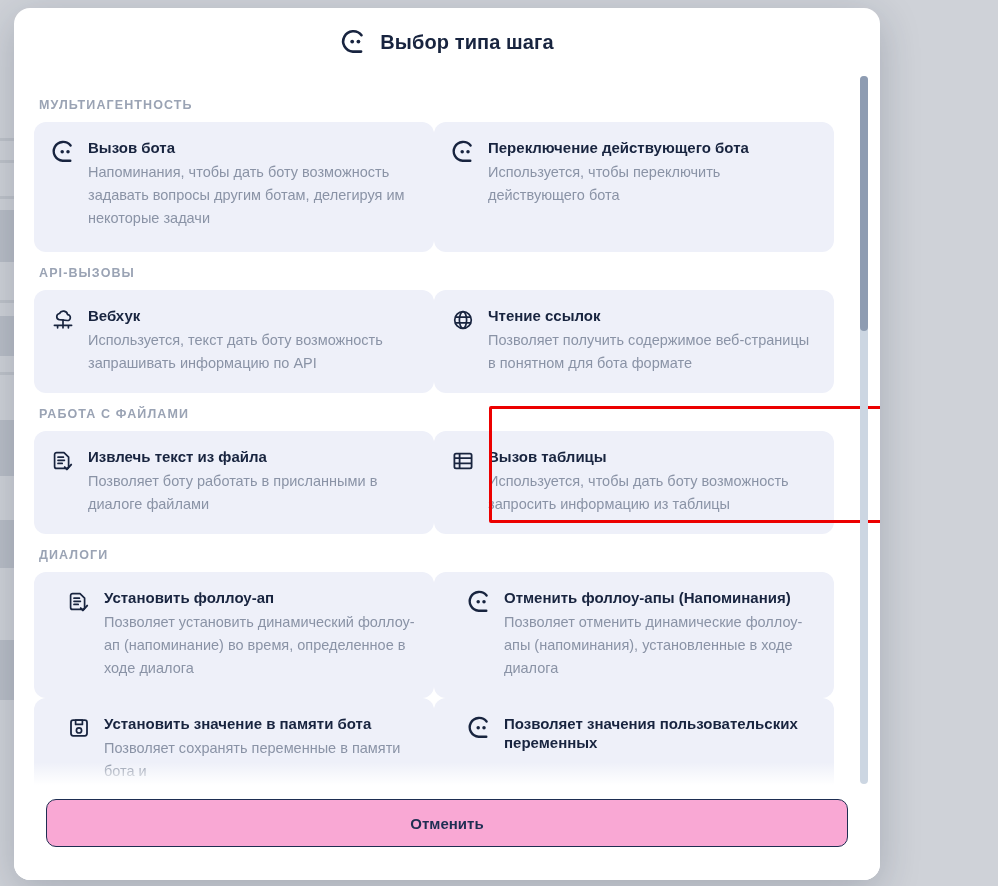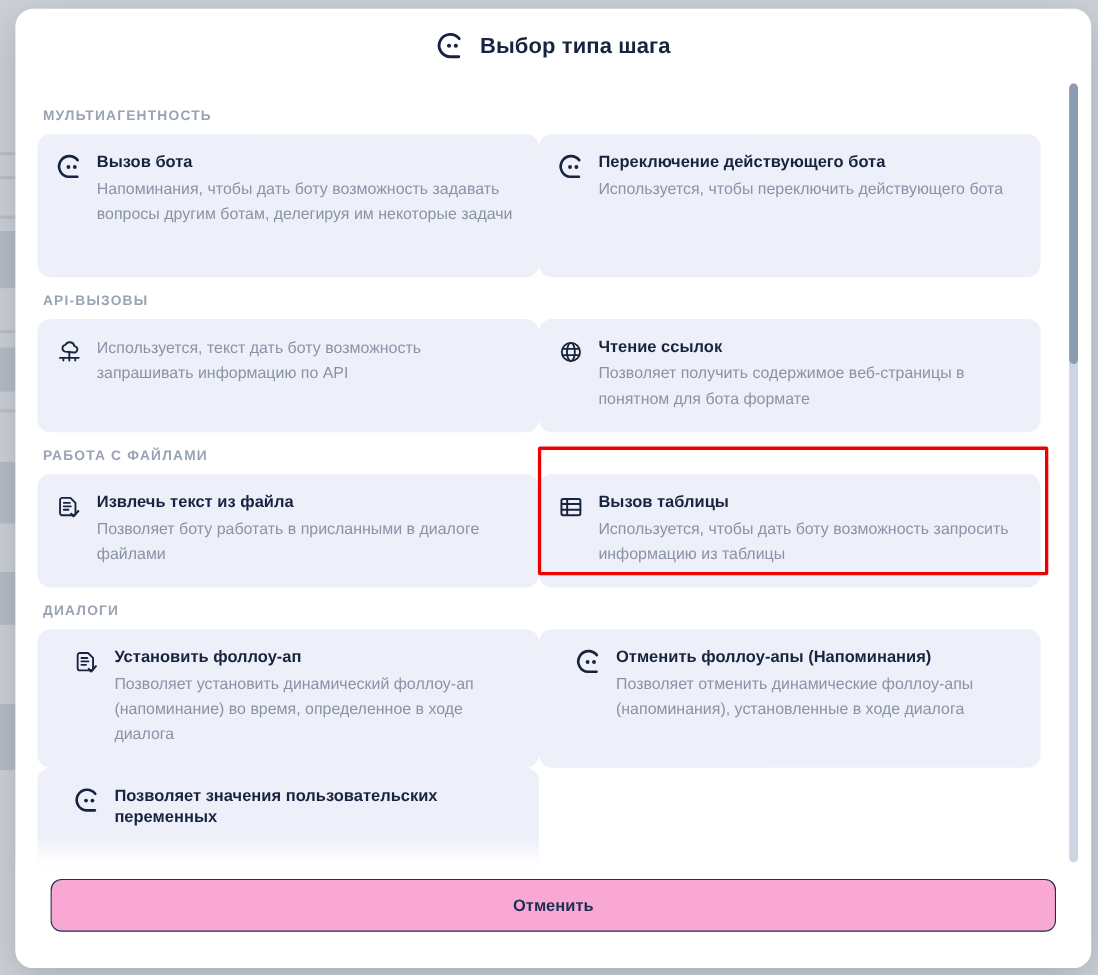--- a/index.html
+++ b/index.html
@@ -28,21 +28,21 @@
     position: absolute;
     left: 0;
     background: #b9bec7;
   }
 
   
   #modal {
     position: absolute;
     left: 14px;
     top: 8px;
-    width: 978px;
+    width: 866px;
     height: 872px;
     background: #ffffff;
     border-radius: 16px;
     box-shadow: 0 10px 40px rgba(25,35,60,.22);
     overflow: hidden;
   }
 
   
   #dialog-header {
     height: 62px;
@@ -263,20 +263,21 @@
         <div class="section-label">API-ВЫЗОВЫ</div>
         <div class="grid row-api">
           <div class="card">
             <span class="card-icon">
               <svg width="24" height="24" viewBox="0 0 24 24">
                 <path d="M8.2 11.6a3.1 3.1 0 0 1 .3-6.1 4.3 4.3 0 0 1 8.1 1.2 2.9 2.9 0 0 1-.3 5.8z" fill="none" stroke="#18243f" stroke-width="1.7" stroke-linejoin="round"></path>
                 <path d="M12 11.8v4.4M3.4 17.3h17.2M6.6 17.3v2.5M17.4 17.3v2.5M12 16.2v3.6" fill="none" stroke="#18243f" stroke-width="1.7" stroke-linecap="round"></path>
               </svg>
             </span>
             <div class="card-text">
+              <div class="card-title">Вебхук</div>
               <div class="card-desc">Используется, текст дать боту возможность запрашивать информацию по API</div>
             </div>
           </div>
           <div class="card">
             <span class="card-icon">
               <svg width="24" height="24" viewBox="0 0 24 24">
                 <circle cx="12" cy="12" r="8.3" fill="none" stroke="#18243f" stroke-width="1.7"></circle>
                 <ellipse cx="12" cy="12" rx="3.6" ry="8.3" fill="none" stroke="#18243f" stroke-width="1.7"></ellipse>
                 <path d="M3.9 9.2h16.2M3.9 14.8h16.2" fill="none" stroke="#18243f" stroke-width="1.7"></path>
               </svg>
@@ -334,20 +335,33 @@
             <span class="card-icon">
               <svg width="24" height="24" viewBox="0 0 24 24">
                 <path d="M19.6 5.6A9.4 9.4 0 1 0 11.6 20.7h7.7" fill="none" stroke="#18243f" stroke-width="2.4" stroke-linecap="round"></path>
                 <circle cx="11.2" cy="11.8" r="1.75" fill="#18243f"></circle>
                 <circle cx="17" cy="11.8" r="1.75" fill="#18243f"></circle>
               </svg>
             </span>
             <div class="card-text">
               <div class="card-title">Отменить фоллоу-апы (Напоминания)</div>
               <div class="card-desc">Позволяет отменить динамические фоллоу-апы (напоминания), установленные в ходе диалога</div>
+            </div>
+          </div>
+          <div class="card" style="min-height: 110px;">
+            <span class="card-icon">
+              <svg width="24" height="24" viewBox="0 0 24 24">
+                <rect x="4" y="4.2" width="16" height="15.6" rx="2.2" fill="none" stroke="#18243f" stroke-width="1.8"></rect>
+                <path d="M8.6 4.2h6.8v4.2H8.6z" fill="none" stroke="#18243f" stroke-width="1.7" stroke-linejoin="round"></path>
+                <circle cx="12" cy="14.4" r="2.6" fill="none" stroke="#18243f" stroke-width="1.7"></circle>
+              </svg>
+            </span>
+            <div class="card-text">
+              <div class="card-title">Установить значение в памяти бота</div>
+              <div class="card-desc">Позволяет сохранять переменные в памяти бота и</div>
             </div>
           </div>
           <div class="card" style="min-height: 110px;">
             <span class="card-icon">
               <svg width="24" height="24" viewBox="0 0 24 24">
                 <path d="M19.6 5.6A9.4 9.4 0 1 0 11.6 20.7h7.7" fill="none" stroke="#18243f" stroke-width="2.4" stroke-linecap="round"></path>
                 <circle cx="11.2" cy="11.8" r="1.75" fill="#18243f"></circle>
                 <circle cx="17" cy="11.8" r="1.75" fill="#18243f"></circle>
               </svg>
             </span>

